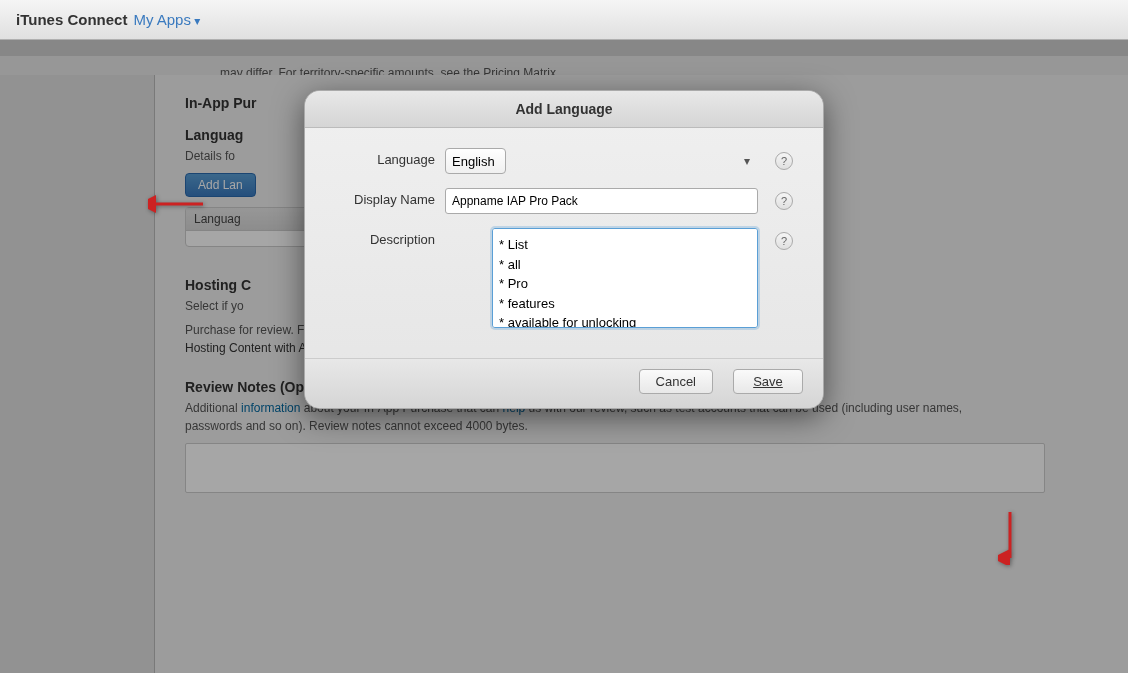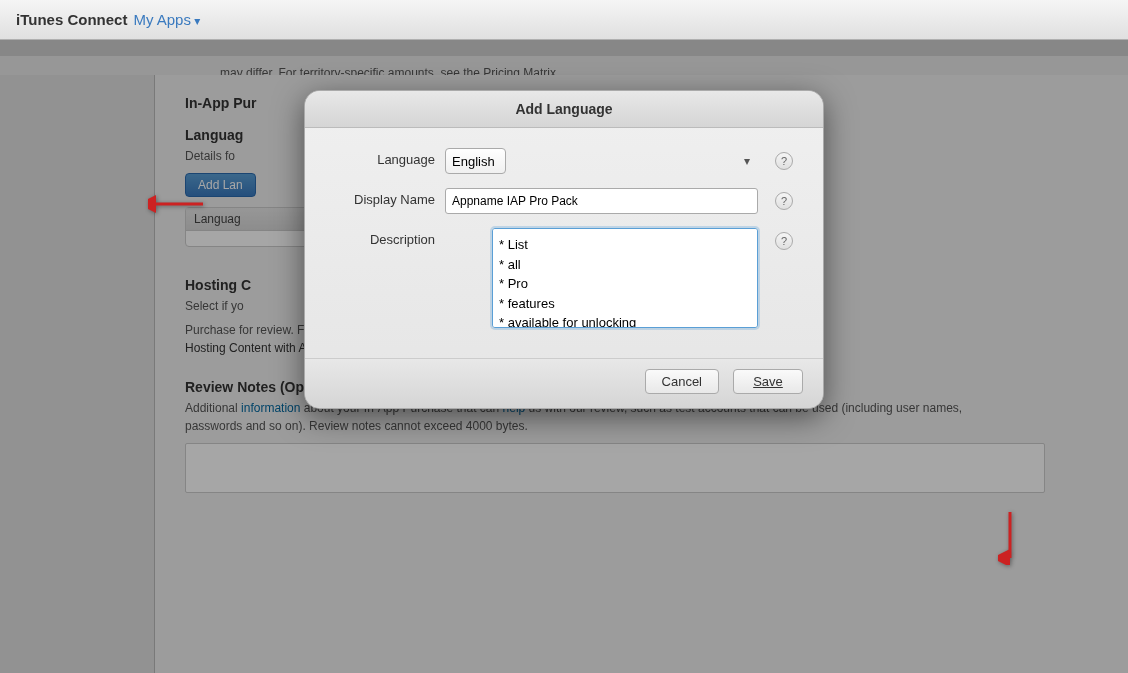--- a/index.html
+++ b/index.html
@@ -326,21 +326,21 @@
       cursor: pointer;
       flex-shrink: 0;
       margin-top: 4px;
     }
 
     .dialog-footer {
       display: flex;
       justify-content: flex-end;
       align-items: center;
       padding: 10px 20px 14px;
-      gap: 14px;
+      gap: 20px;
       border-top: 1px solid #ccc;
       background: linear-gradient(to bottom, #e8e8e8, #d5d5d5);
     }
 
     .btn-cancel {
       background: linear-gradient(to bottom, #fafafa, #e8e8e8);
       border: 1px solid #aaa;
       border-radius: 4px;
       padding: 4px 16px;
       font-size: 13px;

